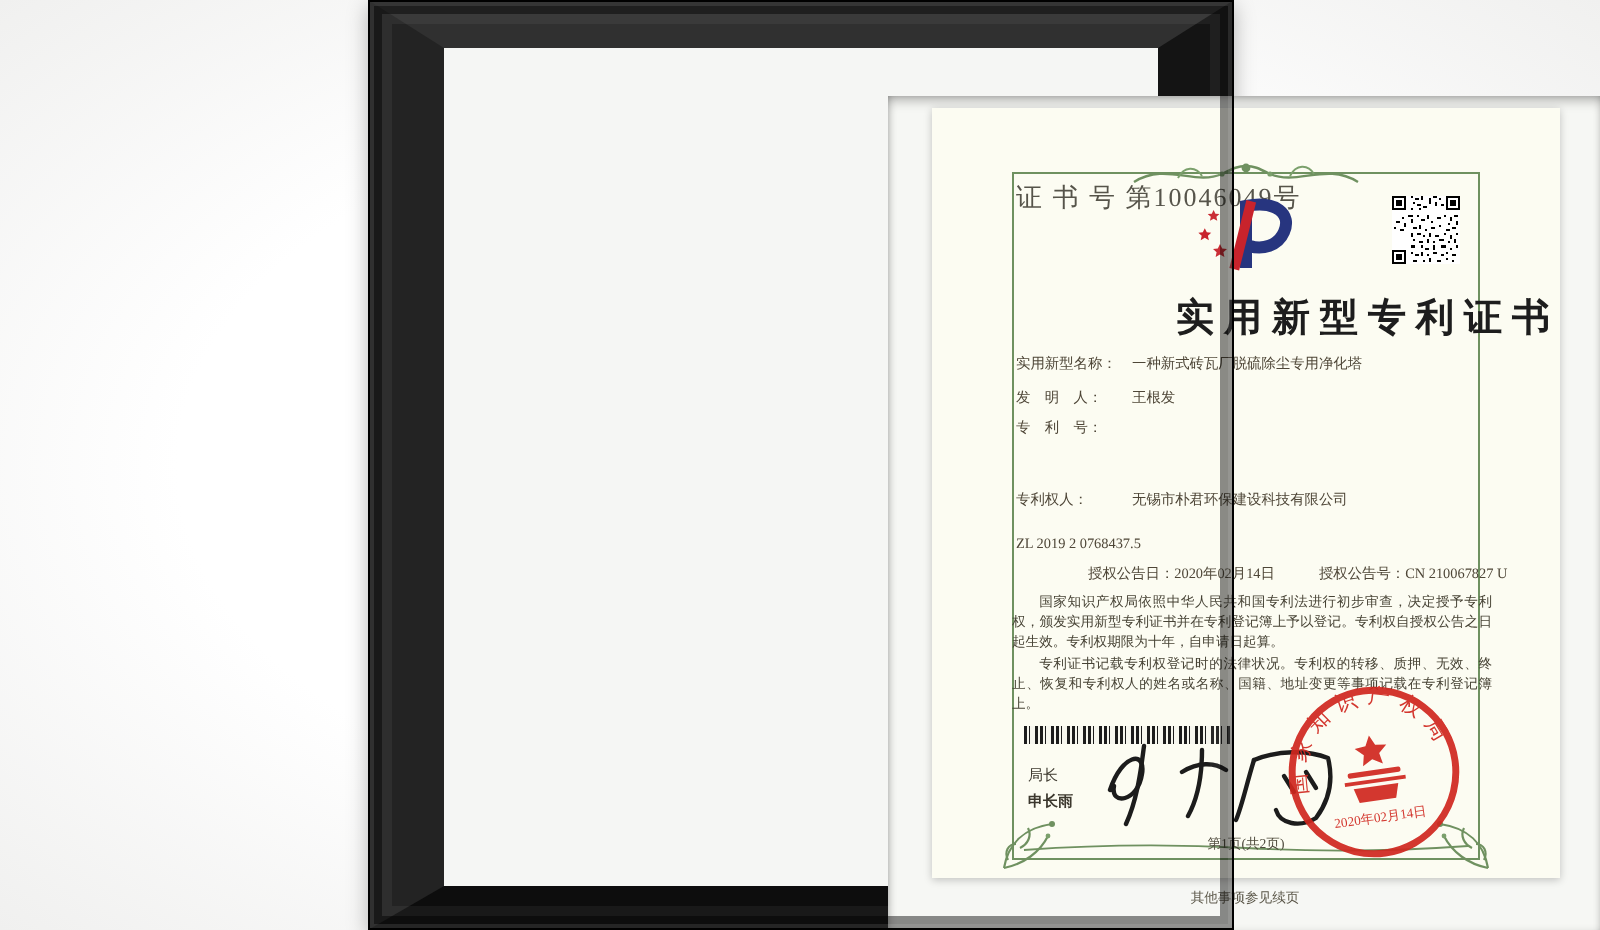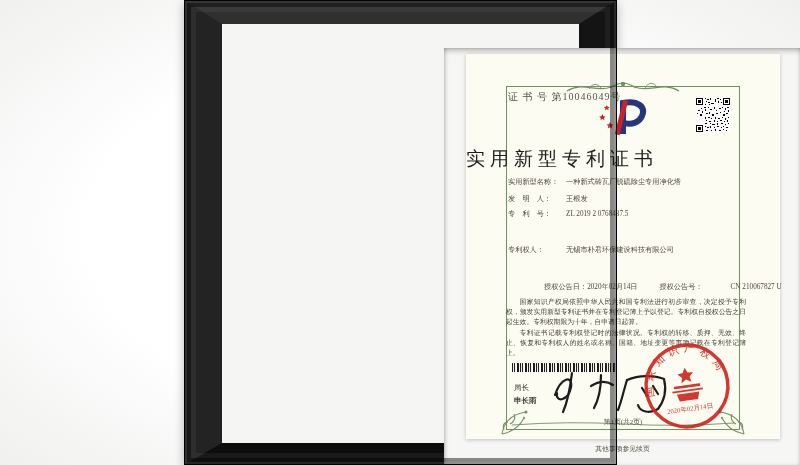--- a/index.html
+++ b/index.html
@@ -43,36 +43,36 @@
   }
   .green-border{
     position:absolute;left:40px;top:32px;width:234px;height:344px;
     border:1.3px solid #6f9160;box-sizing:border-box;
   }
   .ornament-top{position:absolute;left:50%;top:-10px;transform:translateX(-50%);}
   .flourish-left{position:absolute;left:-9px;bottom:-9px;}
   .flourish-right{position:absolute;right:-9px;bottom:-9px;transform:scaleX(-1);}
   .wavy-line{position:absolute;left:3px;right:3px;bottom:1px;height:8px;width:calc(100% - 6px);}
 
-  .cert-no{position:absolute;left:42px;top:36px;font-size:10px;color:#56544a;letter-spacing:1px;text-align:right;}
+  .cert-no{position:absolute;left:42px;top:36px;font-size:13px;color:#56544a;letter-spacing:1px;text-align:right;}
   .logo{position:absolute;left:50%;top:44px;transform:translateX(-50%);}
   .qr{position:absolute;left:230px;top:44px;width:34px;height:34px;}
   .doc-title{
-    position:absolute;left:0;right:0;top:92px;text-align:left;
-    font-size:19px;font-weight:normal;letter-spacing:5px;color:#1d1d1d;
+    position:absolute;left:0;right:0;top:92px;text-align:right;
+    font-size:19px;font-weight:bold;letter-spacing:5px;color:#1d1d1d;padding-left:16px;
   }
 
   .field-row{position:absolute;left:42px;width:240px;display:flex;font-size:7.2px;color:#4e4637;line-height:9.5px;}
   .field-label{flex:0 0 58px;white-space:nowrap;}
   .field-value{flex:1;}
-  .row-name{top:124px;} .row-inventor{top:141px;} .row-patno{top:156px;}
+  .row-name{top:124px;} .row-inventor{top:141px;} .row-patno{top:156px;flex-direction:column;}
   .row-filing{top:172px;} .row-patentee{top:192px;} .row-address{top:210px;}
   .row-grant{top:229px;padding-left:36px;}
   .grant-pair{display:flex;white-space:nowrap;}
-  .grant-gap{margin-left:22px;gap:28px;}
+  .grant-gap{margin-left:22px;}
 
   .paragraphs{position:absolute;left:40px;top:243px;width:240px;font-size:6.8px;line-height:9.8px;color:#474335;text-align:justify;}
   .paragraphs p{margin:0 0 2px 0;text-indent:2em;}
 
   .barcode{
     position:absolute;left:46px;top:309px;width:104px;height:9px;
     background:repeating-linear-gradient(90deg,#1c1c1c 0 1.5px,#f6f6ee 1.5px 2.5px,#1c1c1c 2.5px 3.2px,#f6f6ee 3.2px 5.5px,#1c1c1c 5.5px 7px,#f6f6ee 7px 8px);
   }
   .sig-title{position:absolute;left:48px;top:329px;font-size:7.5px;color:#3c382e;}
   .sig-name{position:absolute;left:48px;top:342px;font-size:7.5px;color:#3c382e;font-weight:bold;}

